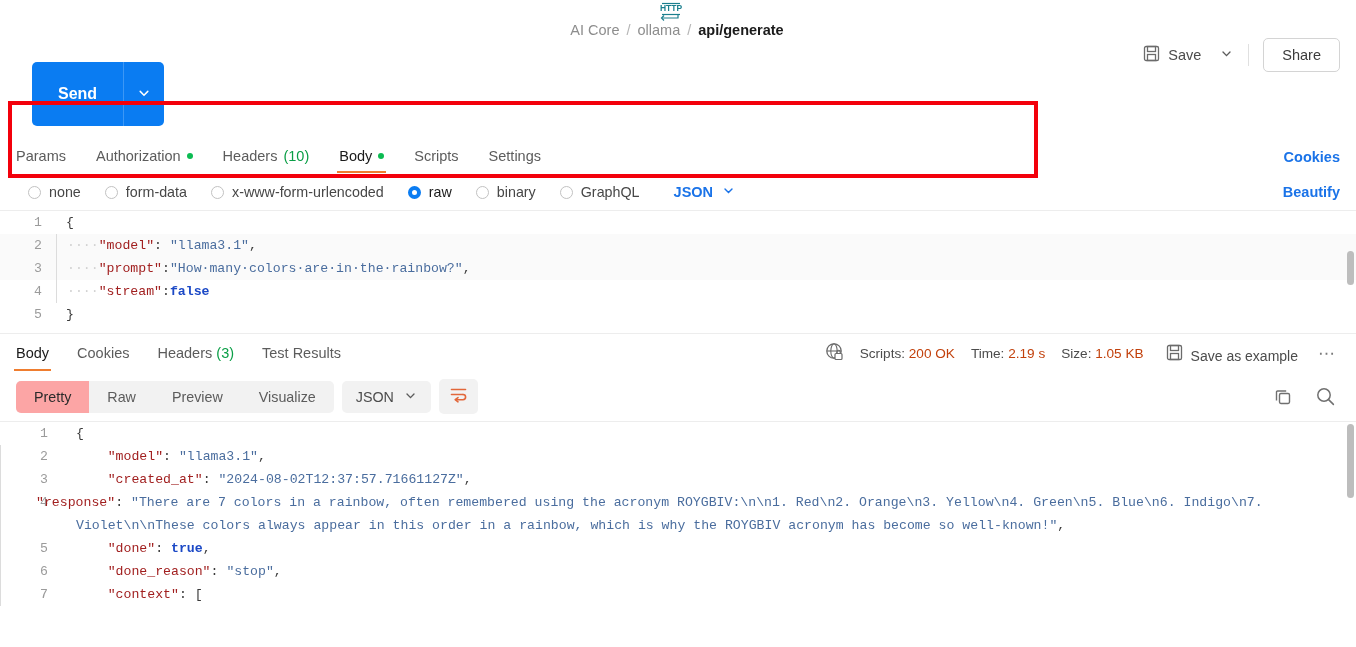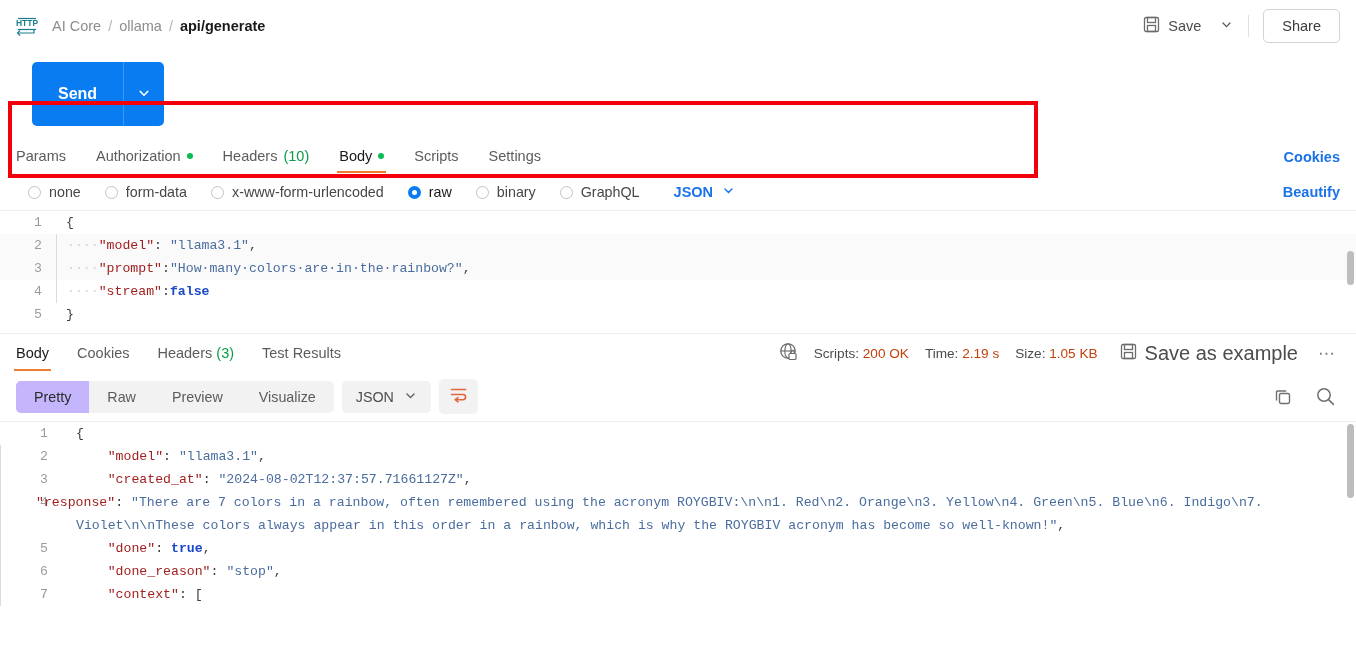--- a/index.html
+++ b/index.html
@@ -11,20 +11,21 @@
     overflow: hidden;
   }
 
   
   .header {
     height: 52px;
     display: flex;
     align-items: center;
     padding: 0 16px 0 14px;
     background: #fff;
+    flex-direction: column;
   }
   .http-badge {
     width: 26px; height: 22px;
     display: flex; align-items: center; justify-content: center;
     margin-right: 12px;
     flex: none;
   }
   .breadcrumb { display: flex; align-items: center; font-size: 14.5px; }
   .crumb { color: #8d8d8d; }
   .crumb.current { color: #1a1a1a; font-weight: bold; }
@@ -203,40 +204,40 @@
   .resp-tab.active { color: #1a1a1a; }
   .resp-tab.active::after {
     content: ""; position: absolute;
     left: -2px; right: -2px; bottom: 0; height: 2px;
     background: #ef7d2f;
   }
   .stats { display: flex; align-items: center; gap: 16px; margin-left: auto; }
   .stat { font-size: 13.6px; color: #4c4c4c; white-space: nowrap; }
   .stat .v { color: #c2410c; }
   .save-example {
-    display: flex; align-items: flex-start; gap: 8px;
-    font-size: 20px; color: #4c4c4c; cursor: pointer;
+    display: flex; align-items: flex-end; gap: 8px;
+    font-size: 14px; color: #4c4c4c; cursor: pointer;
     margin-left: 6px;
   }
   .dots-btn { color: #7a7a7a; font-size: 17px; cursor: pointer; letter-spacing: 1px; padding: 0 4px; }
 
   
   .view-bar {
     display: flex; align-items: center;
     padding: 6px 16px 7px 16px; gap: 8px;
   }
   .seg {
     display: flex; align-items: center;
     background: #f2f2f2; border-radius: 5px; overflow: hidden;
   }
   .seg-item {
     font-size: 14.3px; color: #5c5c5c;
     padding: 8px 18px; cursor: pointer;
   }
-  .seg-item.active { background: #c4b5fd; color: #2b2b2b; }
+  .seg-item.active { background: #fca5a5; color: #2b2b2b; }
   .seg-json {
     display: flex; align-items: center; gap: 10px;
     background: #f2f2f2; border-radius: 5px;
     padding: 8px 14px; font-size: 14.3px; color: #4c4c4c;
     cursor: pointer;
   }
   .wrap-btn {
     background: #f2f2f2; border-radius: 5px;
     padding: 6px 10px; cursor: pointer;
     display: flex; align-items: center;

